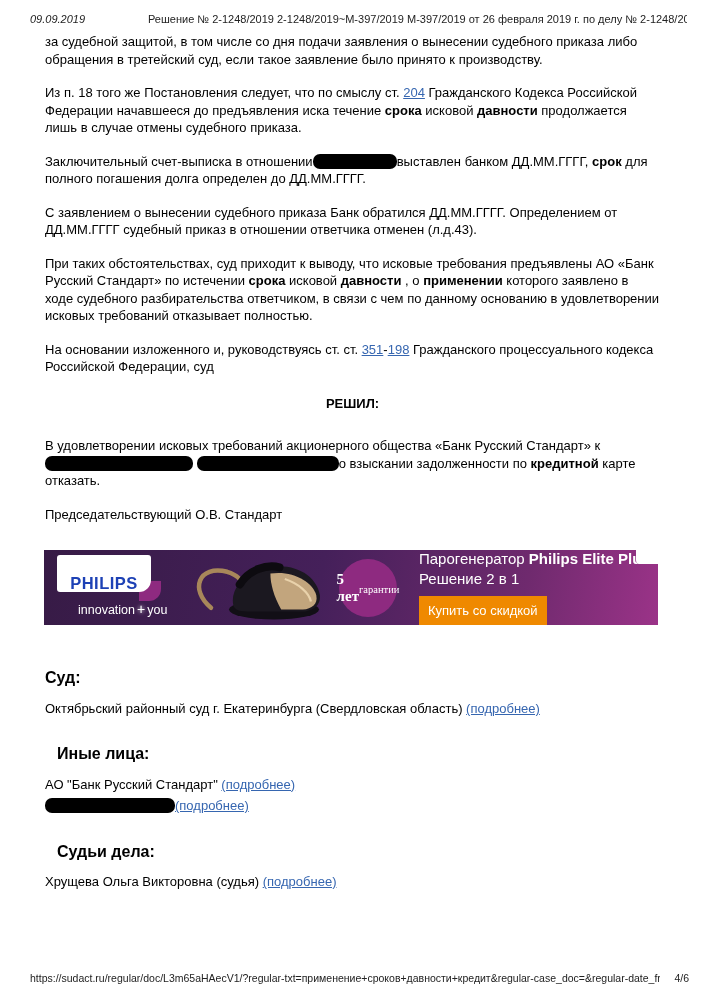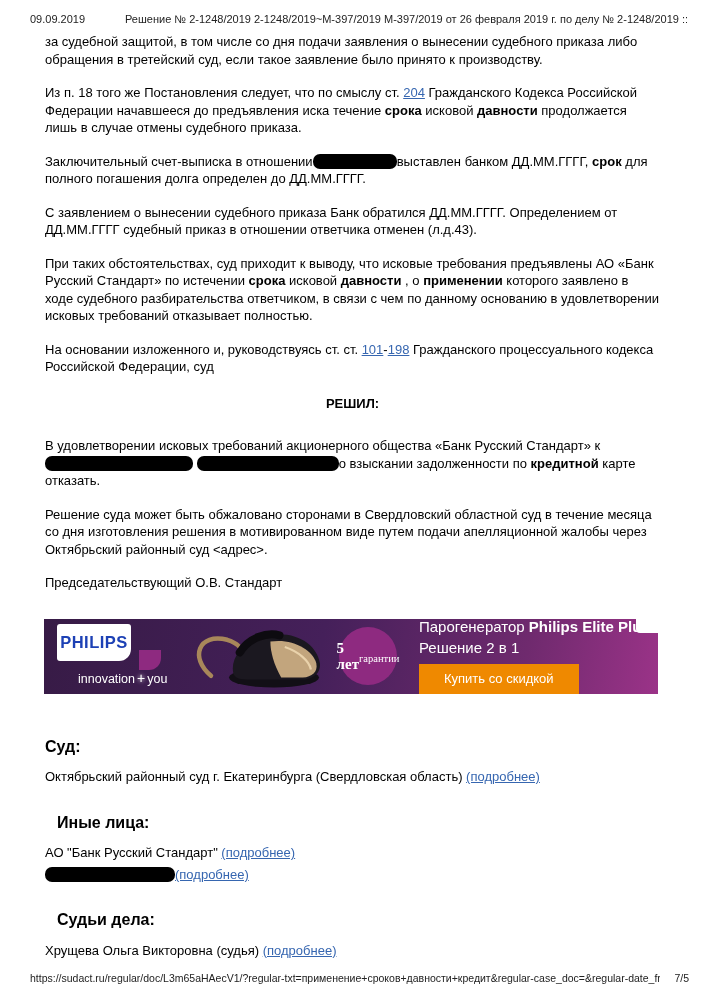--- a/index.html
+++ b/index.html
@@ -2,21 +2,21 @@
 <html><head>
 <meta charset="utf-8">
 <style>
   html,body{margin:0;padding:0;background:#fff;}
   .page{
     position:relative;width:707px;height:1000px;background:#fff;overflow:hidden;
     font-family:"Liberation Sans","DejaVu Sans",sans-serif;color:#000;
   }
   
   .print-header{position:absolute;top:13px;left:30px;right:20px;font-size:11px;color:#222;display:flex;}
-  .ph-date{width:95px;}
+  .ph-date{width:118px;font-style:italic;}
   .ph-title{flex:1;text-align:center;white-space:nowrap;overflow:hidden;}
   .print-footer{position:absolute;bottom:16px;left:30px;right:18px;font-size:10.5px;color:#222;display:flex;}
   .pf-url{flex:1;white-space:nowrap;overflow:hidden;}
   .pf-page{margin-left:14px;}
   
   .content{padding:30px 47px 0 45px;font-size:13px;line-height:17.5px;}
   .content p{margin:16px 0 0 0;}
   .content p.first{margin-top:3px;}
   .b{font-weight:bold;}
   .lnk{color:#3666b0;text-decoration:underline;cursor:pointer;margin-top:32px;}
@@ -26,39 +26,39 @@
   
   .banner{
     position:relative;margin:27px 0 0 -1px;width:614px;height:75px;
     background:linear-gradient(100deg,#371b46 0%,#45205a 45%,#6f2a6e 78%,#9b3388 100%);
     display:flex;align-items:center;overflow:hidden;cursor:pointer;
   }
   .ad-tab{position:absolute;top:0;right:0;width:22px;height:14px;background:#fff;border-bottom-left-radius:4px;}
   .logo-col{position:relative;width:122px;margin-left:13px;flex:0 0 auto;}
   .logo-wedge{position:absolute;left:82px;top:26px;width:22px;height:20px;background:#8e2a80;border-radius:0 0 12px 0;}
   .logo-box{
-    position:relative;width:74px;height:37px;background:#fff;border-radius:3px 3px 12px 3px;
-    display:flex;align-items:center;justify-content:center;
+    position:relative;width:94px;height:37px;background:#fff;border-radius:3px 3px 12px 3px;
+    display:flex;align-items:flex-end;justify-content:center;
   }
   .logo-box span{color:#1d41b5;font-weight:bold;font-size:16.5px;letter-spacing:.5px;}
   .tagline{margin-top:9px;color:#fff;font-size:12.5px;white-space:nowrap;padding-left:21px;}
   .tagline .plus{font-size:14px;margin:0 2px;text-shadow:0 0 4px #fff;}
   .iron{flex:0 0 auto;margin-left:2px;}
   .badge{
     flex:0 0 auto;width:58px;height:58px;border-radius:50%;background:#8e2a80;margin-left:8px;
     display:flex;flex-direction:row;align-items:center;justify-content:center;color:#fff;line-height:1.1;font-family:Liberation Serif, serif;
   }
   .badge .l1{font-weight:bold;font-size:15px;}
   .badge .l2{font-size:10.5px;margin-top:5px;}
   .ad-text{margin-left:22px;color:#fff;}
   .ad-title{font-size:15px;white-space:nowrap;}
   .ad-sub{font-size:15px;font-weight:normal;margin-top:3px;}
   .ad-btn{
     display:inline-block;margin-top:8px;background:#ef8900;color:#fff;font-size:13px;
-    padding:6px 25px;text-decoration:none;cursor:pointer;
+    padding:6px 9px;text-decoration:none;cursor:pointer;
   }
   
   .sec-h{font-size:16px;font-weight:bold;margin-top:44px;}
   .sec-h.tight{margin-top:28px;margin-left:12px;}
   .sec-line{margin:13px 0 0 0 !important;font-size:13px;}
   .sec-line.follow{margin-top:4px !important;}
 </style>
 </head>
 <body>
 
@@ -70,24 +70,23 @@
   </div>
 
   <div class="content">
 
     <div>
         <p class="first"><span>за судебной защитой, в том числе со дня подачи заявления о вынесении судебного приказа либо обращения в третейский суд, если такое заявление было принято к производству.</span></p>
         <p><span>Из п. 18 того же Постановления следует, что по смыслу ст. </span><a class="lnk" href="#">204</a><span> Гражданского Кодекса Российской Федерации начавшееся до предъявления иска течение </span><span class="b">срока</span><span> исковой </span><span class="b">давности</span><span> продолжается лишь в случае отмены судебного приказа.</span></p>
         <p><span>Заключительный счет-выписка в отношении</span><span class="redact" style="width: 84px;"></span><span>выставлен банком ДД.ММ.ГГГГ, </span><span class="b">срок</span><span> для полного погашения долга определен до ДД.ММ.ГГГГ.</span></p>
         <p><span>С заявлением о вынесении судебного приказа Банк обратился ДД.ММ.ГГГГ. Определением от ДД.ММ.ГГГГ судебный приказ в отношении ответчика отменен (л.д.43).</span></p>
         <p><span>При таких обстоятельствах, суд приходит к выводу, что исковые требования предъявлены АО «Банк Русский Стандарт» по истечении </span><span class="b">срока</span><span> исковой </span><span class="b">давности</span><span> , о </span><span class="b">применении</span><span> которого заявлено в ходе судебного разбирательства ответчиком, в связи с чем по данному основанию в удовлетворении исковых требований отказывает полностью.</span></p>
-        <p><span>На основании изложенного и, руководствуясь ст. ст. </span><a class="lnk" href="#">101</a><span>-</span><a class="lnk" href="#">198</a><span> Гражданского процессуального кодекса Российской Федерации, суд</span></p>
+        <p><span>На основании изложенного и, руководствуясь ст. ст. </span><a class="lnk" href="#">351</a><span>-</span><a class="lnk" href="#">198</a><span> Гражданского процессуального кодекса Российской Федерации, суд</span></p>
         <p class="decide"><span>РЕШИЛ:</span></p>
         <p><span>В удовлетворении исковых требований акционерного общества «Банк Русский Стандарт» к</span><span class="redact" style="width: 148px;"></span><span> </span><span class="redact" style="width: 142px;"></span><span>о взыскании задолженности по </span><span class="b">кредитной</span><span> карте отказать.</span></p>
-        <p><span>Решение суда может быть обжаловано сторонами в Свердловский областной суд в течение месяца со дня изготовления решения в мотивированном виде путем подачи апелляционной жалобы через Октябрьский районный суд &lt;адрес&gt;.</span></p>
         <p><span>Председательствующий О.В. Стандарт</span></p>
       </div>
 
     <div class="banner">
       <div class="ad-tab"></div>
       <div class="logo-col">
         <div class="logo-wedge"></div>
         <div class="logo-box">
           <span>PHILIPS</span>
         </div>
@@ -119,16 +118,16 @@
     <p class="sec-line"><span>АО "Банк Русский Стандарт" </span><a class="lnk" href="#">(подробнее)</a></p>
     <p class="sec-line follow"><span class="redact" style="width: 130px;"></span><a class="lnk" href="#">(подробнее)</a></p>
 
     <div class="sec-h tight">Судьи дела:</div>
     <p class="sec-line"><span>Хрущева Ольга Викторовна (судья) </span><a class="lnk" href="#">(подробнее)</a></p>
 
   </div>
 
   <div class="print-footer">
     <div class="pf-url">https://sudact.ru/regular/doc/L3m65aHAecV1/?regular-txt=применение+сроков+давности+кредит&amp;regular-case_doc=&amp;regular-date_from=&amp;reg…</div>
-    <div class="pf-page">7/5</div>
+    <div class="pf-page">4/6</div>
   </div>
 
 </div>
 
 </body></html>

